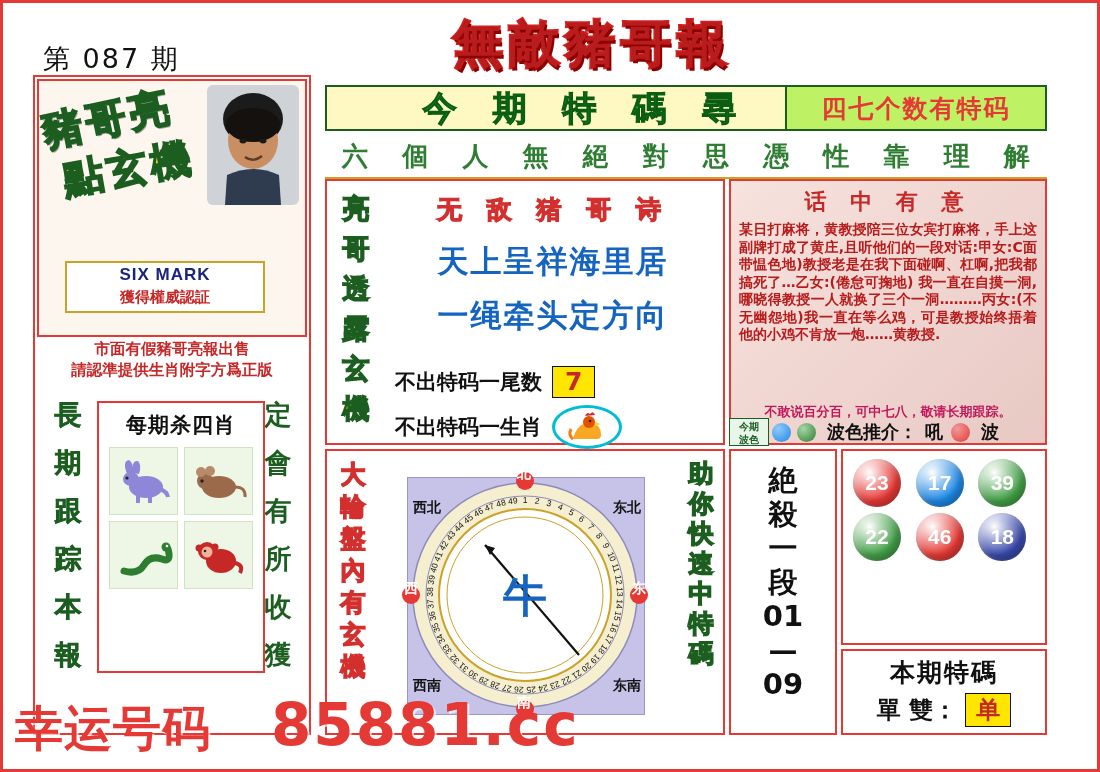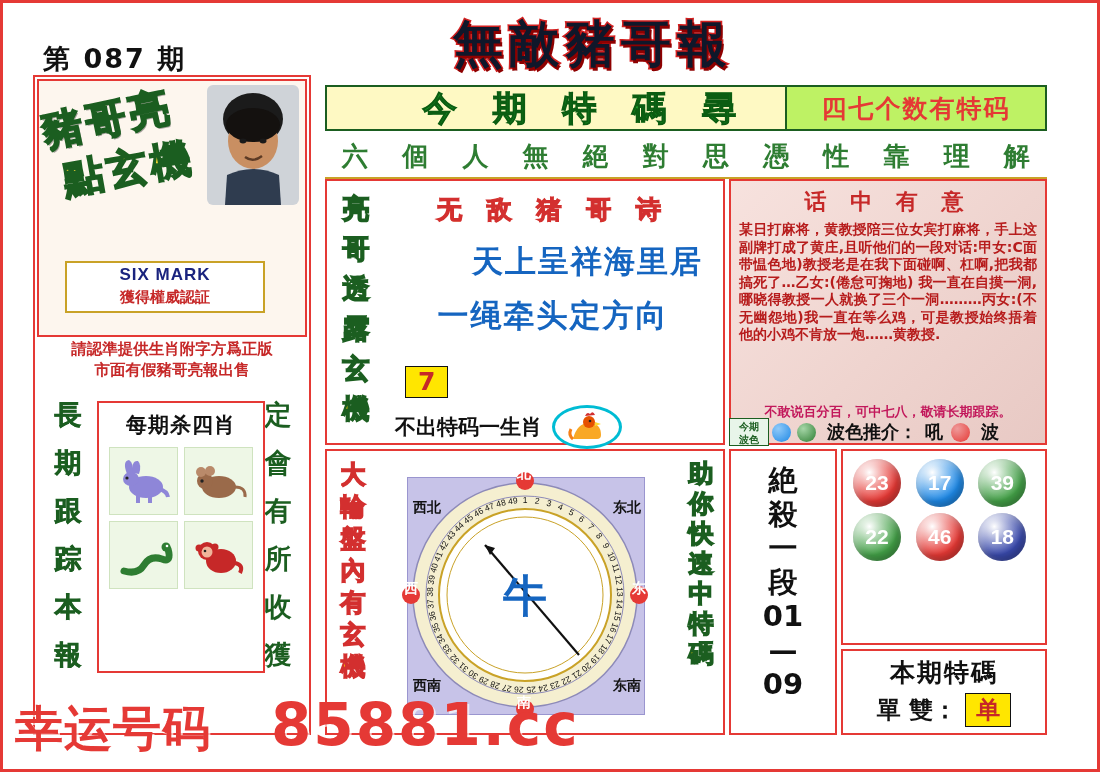--- a/index.html
+++ b/index.html
@@ -12,32 +12,32 @@
   }
   .page{
     position:absolute;inset:0;
     border:3px solid #e53935;
     box-sizing:border-box;
     background:#fff;
   }
   
   .issue{
     position:absolute;left:40px;top:38px;
-    font-size:27px;font-weight:bold;color:#111;
+    font-size:27px;font-weight:normal;color:#111;
     font-family:"DejaVu Sans",sans-serif;
     letter-spacing:2px;
   }
   .masthead{
     position:absolute;left:390px;top:8px;width:400px;height:62px;
     text-align:center;
   }
   .masthead span{
     font-size:50px;font-weight:bold;letter-spacing:6px;
     font-family:"DejaVu Sans",sans-serif;
-    color:#0f172a;
+    color:#b91c1c;
     -webkit-text-stroke:3px #d32020;
     paint-order:stroke fill;
     text-shadow:2px 3px 0 #8e0000;
   }
   
   .leftcol{
     position:absolute;left:30px;top:72px;width:278px;height:660px;
     border:2px solid #e53935;box-sizing:border-box;
   }
   .zhuge-box{
@@ -156,21 +156,21 @@
     text-align:center;line-height:40px;
   }
   .poem-title{
     position:absolute;left:400px;top:190px;width:300px;
     text-align:center;font-size:25px;font-weight:bold;
     color:#ffd400;-webkit-text-stroke:1.2px #d32f2f;
     letter-spacing:8px;
   }
   .poem-l1{
     position:absolute;left:400px;top:238px;width:300px;
-    text-align:right;font-size:31px;font-weight:bold;color:#1565c0;
+    text-align:center;font-size:31px;font-weight:bold;color:#1565c0;
     letter-spacing:2px;
   }
   .poem-l2{
     position:absolute;left:400px;top:292px;width:300px;
     text-align:center;font-size:31px;font-weight:bold;color:#1565c0;
     letter-spacing:2px;
   }
   .row-tail{
     position:absolute;left:392px;top:362px;width:320px;height:34px;
     display:flex;align-items:center;
@@ -338,22 +338,22 @@
         <path d="M20 90 Q46 78 72 90 L74 120 L18 120 Z" fill="#2f3c4f"></path>
       </svg>
     </div>
     <div class="sixmark">
       <span class="sm1">SIX MARK</span>
       <span class="sm2">獲得權威認証</span>
     </div>
   </div>
 
   <div class="notice">
+    <div>市面有假豬哥亮報出售</div>
     <div>請認準提供生肖附字方爲正版</div>
-    <div>市面有假豬哥亮報出售</div>
   </div>
 
   <div class="v-left">長<br>期<br>跟<br>踪<br>本<br>報</div>
   <div class="v-right">定<br>會<br>有<br>所<br>收<br>獲</div>
 
   <div class="sha4-box">
     <div class="sha4-title">每期杀四肖</div>
     <div class="sha4-grid">
       <div class="sha4-cell">
         <svg width="60" height="52" viewBox="0 0 60 52">
@@ -419,20 +419,21 @@
     <span>解</span>
   </div>
 
   <div class="mid-box"></div>
   <div class="vlabel">亮<br>哥<br>透<br>露<br>玄<br>機</div>
   <div class="poem-title">无 敌 猪 哥 诗</div>
   <div class="poem-l1">天上呈祥海里居</div>
   <div class="poem-l2">一绳牵头定方向</div>
 
   <div class="row-tail">
+    <span class="lbl">不出特码一尾数</span>
     <span class="tail-num">7</span>
   </div>
 
   <div class="row-zodiac">
     <span class="lbl">不出特码一生肖</span>
     <span class="zodiac-chip">
       <svg width="44" height="32" viewBox="0 0 44 32">
         <path d="M8 28 q4 -16 16 -16 q12 0 12 12 q0 4 -4 4 Z" fill="#f9a825"></path>
         <circle cx="24" cy="11" r="6" fill="#e65100"></circle>
         <path d="M20 5 q2 -5 5 -2 q3 -4 5 1 Z" fill="#d32f2f"></path>

